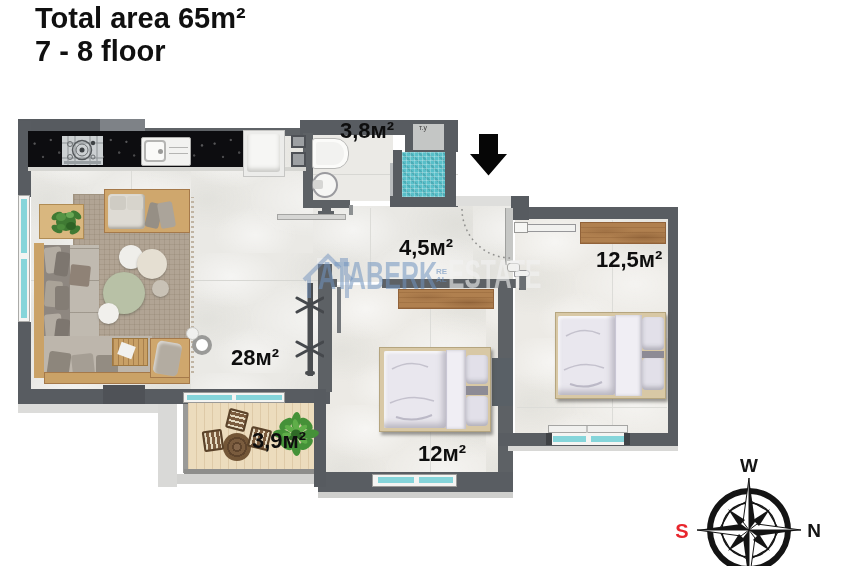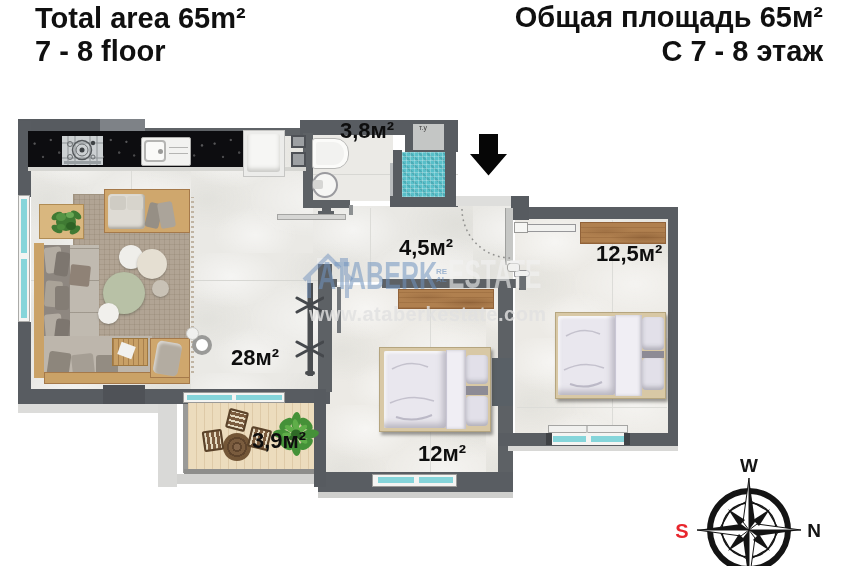--- a/index.html
+++ b/index.html
@@ -4,21 +4,20 @@
 html,body{margin:0;padding:0;background:#fff;width:850px;height:566px;overflow:hidden}
 *{box-sizing:border-box}
 #c{position:relative;width:850px;height:468px;font-family:"Liberation Sans",sans-serif;background:#fff}
 .a{position:absolute}
 .lbl{position:absolute;font-weight:bold;color:#0e0e0e;font-size:22px;letter-spacing:0px;white-space:nowrap}
 </style></head><body>
 <div id="c">
 
 <div class="a" style="left:35px;top:2px;font-size:29px;font-weight:bold;color:#101010;line-height:33px;white-space:nowrap">Total area 65m²<br>7 - 8 floor</div>
 
-<div class="a" style="right:27px;top:0px;font-size:29px;font-weight:bold;color:#101010;line-height:34px;white-space:nowrap;text-align:right">Общая площадь 65м²<br>С 7 - 8 этаж</div>
 
 <div class="a" style="left:31px;top:133px;width:288px;height:257px;background:#eae9e5;background-image:radial-gradient(70px 45px at 25% 20%,rgba(255,255,255,.55),transparent 70%),radial-gradient(90px 55px at 75% 55%,rgba(255,255,255,.45),transparent 70%),radial-gradient(60px 40px at 40% 85%,rgba(255,255,255,.5),transparent 70%),radial-gradient(80px 50px at 90% 15%,rgba(214,214,208,.5),transparent 70%),radial-gradient(70px 45px at 10% 55%,rgba(216,216,210,.45),transparent 70%);background-size:160px 120px;"></div>
 
 <div class="a" style="left:313px;top:206px;width:200px;height:76px;background:#e9e8e4;background-image:radial-gradient(70px 45px at 25% 20%,rgba(255,255,255,.55),transparent 70%),radial-gradient(90px 55px at 75% 55%,rgba(255,255,255,.45),transparent 70%),radial-gradient(60px 40px at 40% 85%,rgba(255,255,255,.5),transparent 70%),radial-gradient(80px 50px at 90% 15%,rgba(214,214,208,.5),transparent 70%),radial-gradient(70px 45px at 10% 55%,rgba(216,216,210,.45),transparent 70%);background-size:160px 120px;"></div>
 
 <div class="a" style="left:313px;top:133px;width:80px;height:68px;background:#ebeae6"></div>
 
 <div class="a" style="left:326px;top:285px;width:176px;height:189px;background:#eceae5;background-image:radial-gradient(70px 45px at 25% 20%,rgba(255,255,255,.55),transparent 70%),radial-gradient(90px 55px at 75% 55%,rgba(255,255,255,.45),transparent 70%),radial-gradient(60px 40px at 40% 85%,rgba(255,255,255,.5),transparent 70%),radial-gradient(80px 50px at 90% 15%,rgba(214,214,208,.5),transparent 70%),radial-gradient(70px 45px at 10% 55%,rgba(216,216,210,.45),transparent 70%);background-size:160px 120px;"></div>
 
 <div class="a" style="left:515px;top:218px;width:155px;height:217px;background:#eceae5;background-image:radial-gradient(70px 45px at 25% 20%,rgba(255,255,255,.55),transparent 70%),radial-gradient(90px 55px at 75% 55%,rgba(255,255,255,.45),transparent 70%),radial-gradient(60px 40px at 40% 85%,rgba(255,255,255,.5),transparent 70%),radial-gradient(80px 50px at 90% 15%,rgba(214,214,208,.5),transparent 70%),radial-gradient(70px 45px at 10% 55%,rgba(216,216,210,.45),transparent 70%);background-size:160px 120px;"></div>
@@ -335,35 +334,34 @@
 </svg>
 
 <div class="lbl" style="left:231px;top:345px">28м²</div>
 
 <div class="lbl" style="left:340px;top:118px">3,8м²</div>
 
 <div class="lbl" style="left:399px;top:235px">4,5м²</div>
 
 <div class="lbl" style="left:418px;top:441px">12м²</div>
 
-<div class="lbl" style="left:596px;top:241px">12,5м²</div>
+<div class="lbl" style="left:596px;top:247px">12,5м²</div>
 
 <div class="lbl" style="left:252px;top:428px">3,9м²</div>
 
 <svg class="a" style="left:300px;top:250px" width="56" height="50" viewBox="0 0 56 50">
 <path d="M4 30 L28 6 L40 18 M40 10 H46 V24 L52 30 M9 26 V48 M47 26 V48" fill="none" stroke="rgba(113,146,189,.5)" stroke-width="4"></path>
 </svg>
 
 <div class="a" style="left:318px;top:256px;font-size:39px;line-height:39px;font-weight:bold;color:rgba(112,147,191,.55);transform:scaleX(.645);transform-origin:0 0">ATABERK</div>
 
 <div class="a" style="left:436px;top:268px;font-size:8px;font-weight:bold;color:rgba(106,143,188,.6);line-height:8px">RE<br>AL</div>
 
 <div class="a" style="left:448px;top:254px;font-size:41px;line-height:41px;font-weight:bold;color:rgba(242,242,242,.6);transform:scaleX(.60);transform-origin:0 0">ESTATE</div>
 
-<div class="a" style="left:309px;top:303px;font-size:20px;font-weight:bold;color:rgba(225,225,225,.82);letter-spacing:.5px">www.ataberkestate.com</div>
 
 <svg class="a" style="left:668px;top:450px" width="160" height="116" viewBox="0 0 160 116">
 <g transform="translate(81,80)">
 <circle r="39" fill="none" stroke="#141414" stroke-width="6"></circle>
 <circle r="27" fill="none" stroke="#141414" stroke-width="1.5"></circle>
 <g stroke="#141414" stroke-width="1">
 <path d="M0,-30 L19,-19 M0,-30 L-19,-19 M30,0 L19,19 M30,0 L19,-19 M0,30 L-19,19 M0,30 L19,19 M-30,0 L-19,-19 M-30,0 L-19,19" stroke-width="1.2"></path>
 </g>
 <g>
 <path d="M0,-52 L6,-8 L0,0 Z" fill="#141414"></path>

